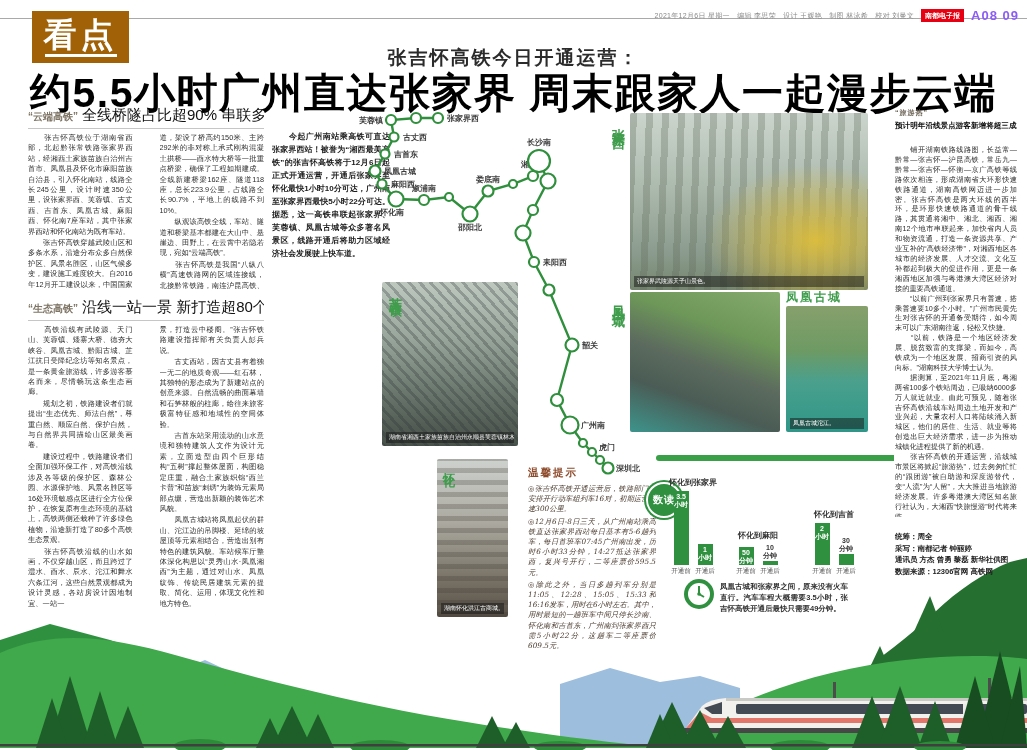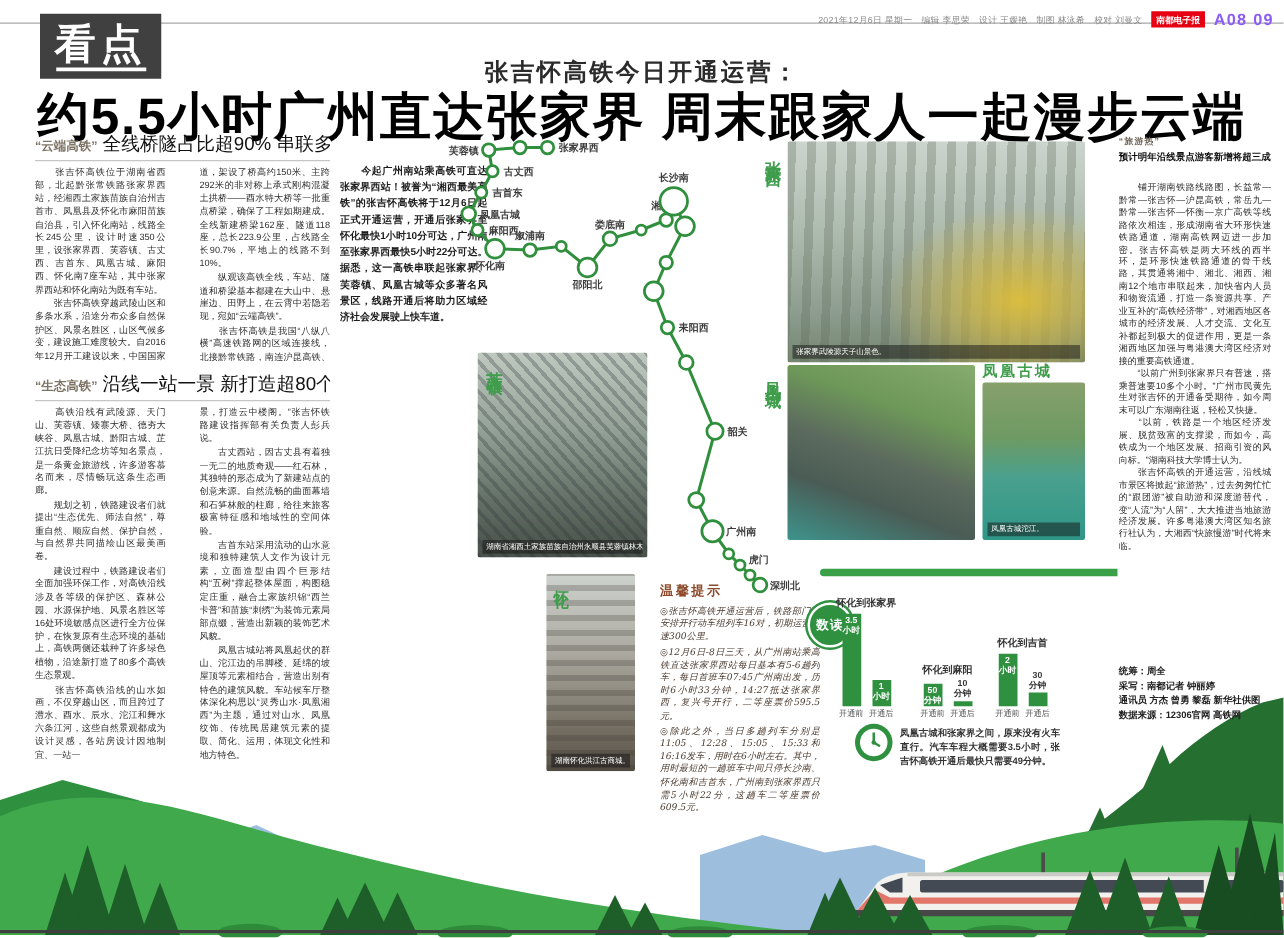--- a/index.html
+++ b/index.html
@@ -1,21 +1,21 @@
 <!DOCTYPE html>
 <html><head>
 <meta charset="utf-8">
 <style>
   html,body{margin:0;padding:0;}
   body{width:1027px;height:750px;position:relative;overflow:hidden;background:#fff;
        font-family:"Liberation Sans","DejaVu Sans",sans-serif;color:#222;}
   .abs{position:absolute;}
   
   #top-rule{left:0;top:18px;width:1027px;height:1px;background:#a9a9a9;}
-  #logo{left:32px;top:11px;width:97px;height:52px;background:#404040;color:#fff;
+  #logo{left:32px;top:11px;width:97px;height:52px;background:#a16207;color:#fff;
         display:flex;flex-direction:column;align-items:center;justify-content:center;}
   #logo .ch{font-size:33px;font-weight:bold;letter-spacing:4px;line-height:34px;}
   #logo .ul{width:72px;height:3px;background:#fff;margin-top:2px;}
   #masthead{top:8px;right:8px;display:flex;align-items:center;gap:7px;}
   #dateline{font-size:7px;color:#8a8a8a;letter-spacing:.3px;}
   #badge{background:#e60012;color:#fff;font-size:7px;padding:1.5px 4px;font-weight:bold;}
   #pageno{font-size:13px;font-weight:bold;color:#8b5cf6;letter-spacing:1px;}
   
   #kicker{left:0;top:45px;width:1027px;text-align:center;font-size:19px;font-weight:600;
           color:#2b2b2b;letter-spacing:2px;}
@@ -311,21 +311,21 @@
         <div class="bar-col">
           <div class="bar-above">
             <span style="display: block;">10</span>
             <span style="display: block;">分钟</span>
           </div>
           <div class="bar" style="height: 4px; background: rgb(47, 145, 64);"></div>
           <div class="bar-cap">开通后</div>
         </div>
       </div>
     </div>
-    <div class="bar-group" style="left: 142px; align-items: flex-end;">
+    <div class="bar-group" style="left: 158px; align-items: flex-end;">
       <div class="bar-title">怀化到吉首</div>
       <div class="bar-row">
         <div class="bar-col">
           <div class="bar" style="height: 42px; background: rgb(47, 145, 64);">
             <span style="display: block;">2</span>
             <span style="display: block;">小时</span>
           </div>
           <div class="bar-cap">开通前</div>
         </div>
         <div class="bar-col">
@@ -352,20 +352,21 @@
 </svg>
 <div class="abs" id="info-note">凤凰古城和张家界之间，原来没有火车直行。汽车车程大概需要3.5小时，张吉怀高铁开通后最快只需要49分钟。</div>
 
 <div class="abs" id="right-col">
   <div id="right-tag">“旅游热”</div>
   <div id="right-title">预计明年沿线景点游客新增将超三成</div>
   <div id="right-body">
       <p>　　铺开湖南铁路线路图，长益常—黔常—张吉怀—沪昆高铁，常岳九—黔常—张吉怀—怀衡—京广高铁等线路依次相连，形成湖南省大环形快速铁路通道，湖南高铁网迈进一步加密。张吉怀高铁是两大环线的西半环，是环形快速铁路通道的骨干线路，其贯通将湘中、湘北、湘西、湘南12个地市串联起来，加快省内人员和物资流通，打造一条资源共享、产业互补的“高铁经济带”，对湘西地区各城市的经济发展、人才交流、文化互补都起到极大的促进作用，更是一条湘西地区加强与粤港澳大湾区经济对接的重要高铁通道。</p>
       <p>　　“以前广州到张家界只有普速，搭乘普速要10多个小时。”广州市民黄先生对张吉怀的开通备受期待，如今周末可以广东湖南往返，轻松又快捷。</p>
       <p>　　“以前，铁路是一个地区经济发展、脱贫致富的支撑梁，而如今，高铁成为一个地区发展、招商引资的风向标。”湖南科技大学博士认为。</p>
+      <p>　　据测算，至2021年11月底，粤湘两省100多个铁站周边，已吸纳6000多万人就近就业。由此可预见，随着张吉怀高铁沿线车站周边土地开发和产业兴起，大量农村人口将陆续涌入新城区，他们的居住、生活、就业等将创造出巨大经济需求，进一步为推动城镇化进程提供了新的机遇。</p>
       <p>　　张吉怀高铁的开通运营，沿线城市景区将掀起“旅游热”，过去匆匆忙忙的“跟团游”被自助游和深度游替代，变“人流”为“人留”，大大推进当地旅游经济发展。许多粤港澳大湾区知名旅行社认为，大湘西“快旅慢游”时代将来临。</p>
     </div>
 </div>
 <div class="abs" id="credits">
     <div>统筹：周全</div>
     <div>采写：南都记者 钟丽婷</div>
     <div>通讯员 方杰 曾勇 黎磊 新华社供图</div>
     <div>数据来源：12306官网 高铁网</div>
   </div>
 

